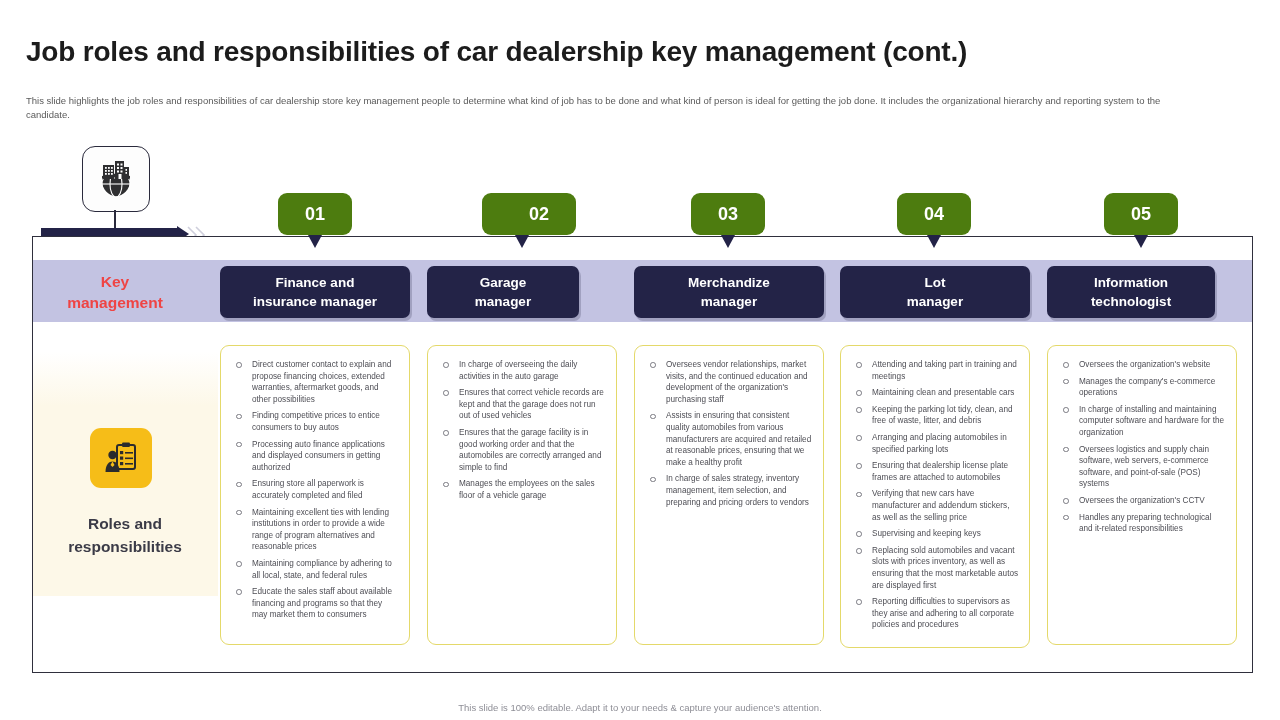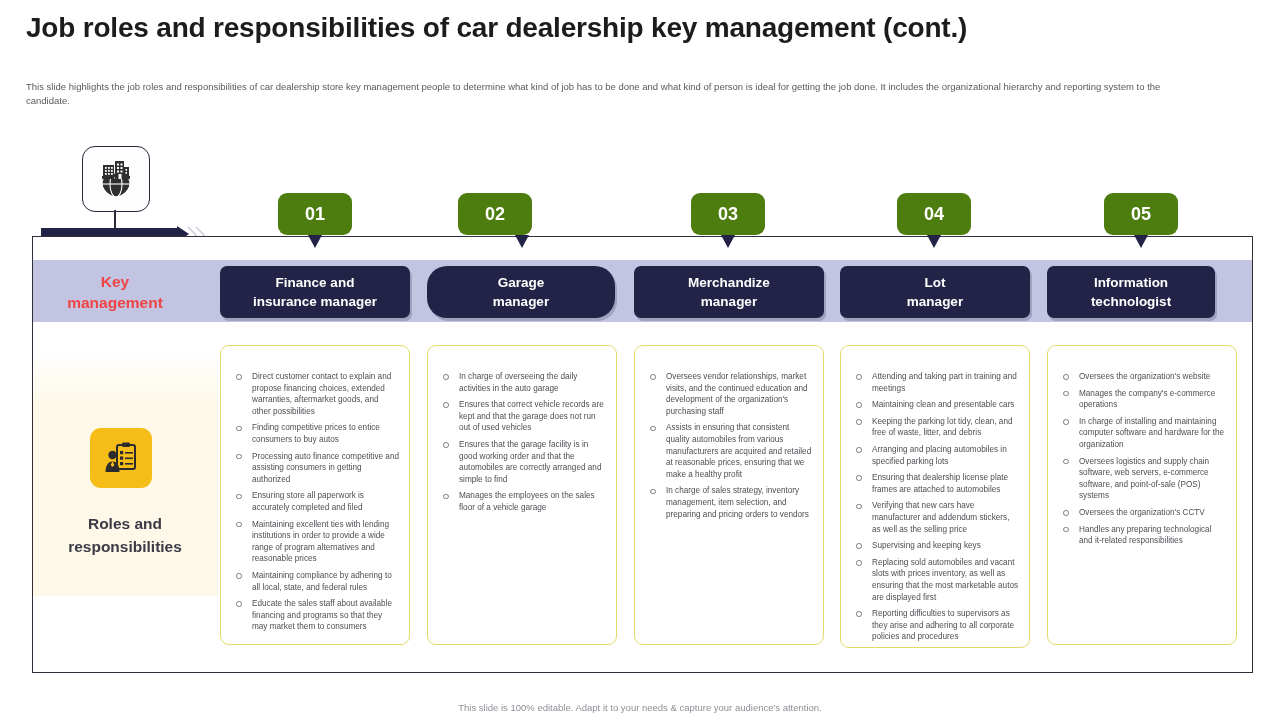--- a/index.html
+++ b/index.html
@@ -5,26 +5,26 @@
   html,body{margin:0;padding:0;}
   body{
     width:1280px;height:720px;
     background:#ffffff;
     font-family:"Liberation Sans", sans-serif;
     overflow:hidden;
     position:relative;
   }
   
   .title{
-    position:absolute;left:26px;top:12px;width:1200px;
+    position:absolute;left:26px;top:36px;width:1200px;
     font-size:28px;font-weight:bold;color:#1c1c1c;
     letter-spacing:-0.2px;white-space:nowrap;
   }
   .subtitle{
-    position:absolute;left:26px;top:80px;width:1160px;
+    position:absolute;left:26px;top:94px;width:1160px;
     font-size:9.5px;line-height:14px;color:#5a5a5a;
   }
   
   .top-icon-box{
     position:absolute;left:82px;top:146px;width:66px;height:64px;
     background:#fdfdfd;border:1.3px solid #2a2a3c;border-radius:13px;
     display:flex;align-items:center;justify-content:center;
   }
   .connector{
     position:absolute;left:114px;top:210px;width:1.6px;height:25px;
@@ -83,21 +83,21 @@
   .colhead{
     position:absolute;top:266px;height:52px;background:#232347;
     border-radius:7px;color:#ffffff;text-align:center;
     font-size:13.5px;font-weight:bold;line-height:19px;
     display:flex;align-items:center;justify-content:center;
     box-shadow:2px 3px 0 rgba(60,60,90,0.25);
   }
   
   .card{
     position:absolute;top:345px;border:1px solid #e4d96a;border-radius:9px;
-    background:#ffffff;box-sizing:border-box;padding:25px 10px 10px 8px;
+    background:#ffffff;box-sizing:border-box;padding:13px 10px 10px 8px;
   }
   .card ul{margin:0;padding:0;list-style:none;}
   .card li{
     position:relative;padding-left:23px;margin-bottom:5px;
     font-size:8.2px;line-height:11.6px;color:#4e4e55;
   }
   .card li::before{
     content:"";position:absolute;left:7px;top:3.2px;
     width:3.6px;height:3.6px;border:1px solid #7a7a82;border-radius:50%;
   }
@@ -181,30 +181,30 @@
 <div id="cols">
     <div class="badge" style="left: 278px; top: 193px;">01</div>
     <div class="badge-tip" style="left: 308px; top: 235px;"></div>
     <div class="colhead" style="left: 220px; width: 190px;">
       <span>Finance and<br>insurance manager</span>
     </div>
     <div class="card" style="left: 220px; width: 190px; height: 300px;">
       <ul>
         <li>Direct customer contact to explain and propose financing choices, extended warranties, aftermarket goods, and other possibilities</li>
         <li>Finding competitive prices to entice consumers to buy autos</li>
-        <li>Processing auto finance competitive and assisting consumers in getting authorized</li>
+        <li>Processing auto finance applications and displayed consumers in getting authorized</li>
         <li>Ensuring store all paperwork is accurately completed and filed</li>
         <li>Maintaining excellent ties with lending institutions in order to provide a wide range of program alternatives and reasonable prices</li>
         <li>Maintaining compliance by adhering to all local, state, and federal rules</li>
         <li>Educate the sales staff about available financing and programs so that they may market them to consumers</li>
       </ul>
     </div>
-    <div class="badge" style="left: 458px; top: 193px;">02</div>
+    <div class="badge" style="left: 482px; top: 193px; padding-left: 20px;">02</div>
     <div class="badge-tip" style="left: 515px; top: 235px;"></div>
-    <div class="colhead" style="left: 427px; width: 188px; border-radius: 20px;">
+    <div class="colhead" style="left: 427px; width: 152px;">
       <span>Garage<br>manager</span>
     </div>
     <div class="card" style="left: 427px; width: 190px; height: 300px;">
       <ul>
         <li>In charge of overseeing the daily activities in the auto garage</li>
         <li>Ensures that correct vehicle records are kept and that the garage does not run out of used vehicles</li>
         <li>Ensures that the garage facility is in good working order and that the automobiles are correctly arranged and simple to find</li>
         <li>Manages the employees on the sales floor of a vehicle garage</li>
       </ul>
     </div>

